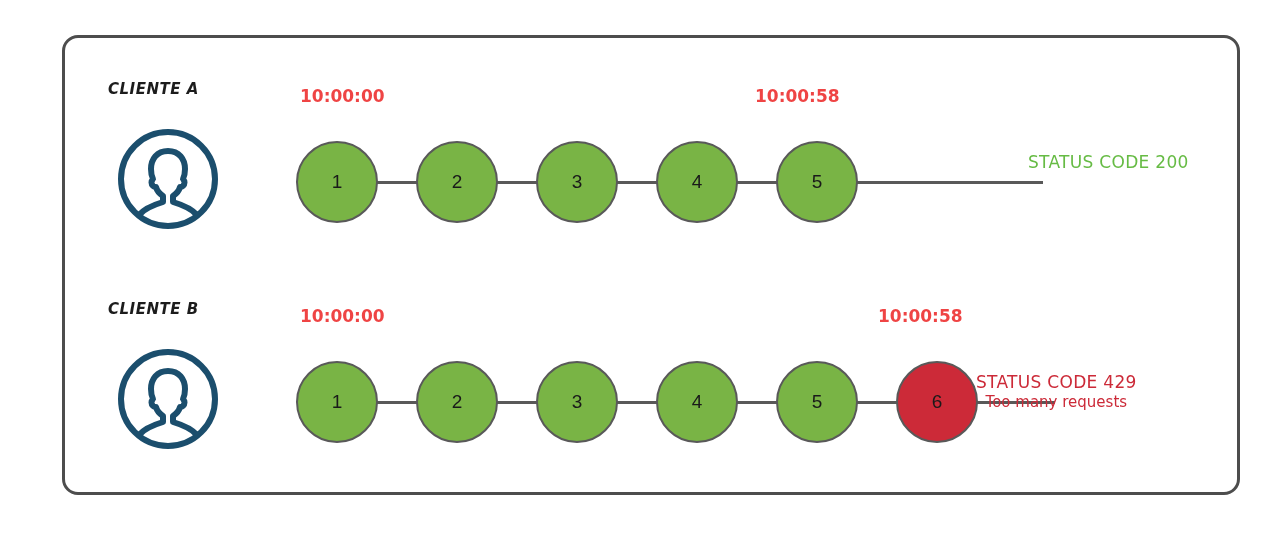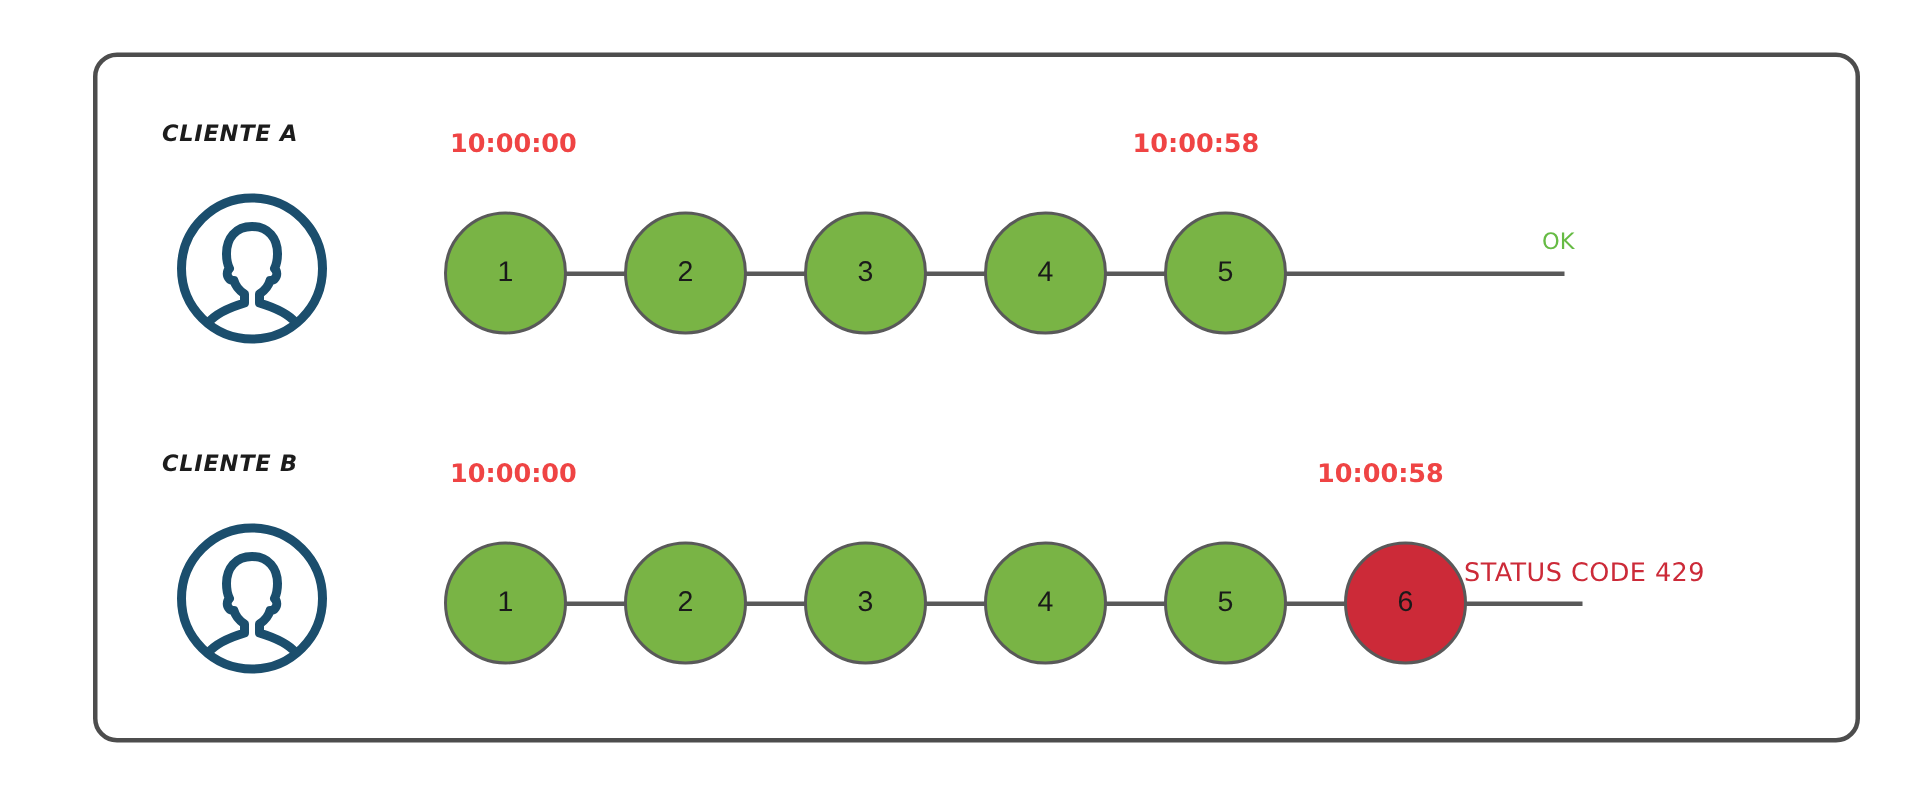--- a/index.html
+++ b/index.html
@@ -198,21 +198,21 @@
         <span>4</span>
       </div>
     <div class="connector"></div>
     <div class="node ok">
         <span>5</span>
       </div>
     <div class="tail"></div>
   </div>
 
   <div class="status ok">
-    <span class="detail">OK</span>
+    <span class="code">STATUS CODE 200</span>
   </div>
 
 </div>
 
 <div class="row" id="row-b">
 
   <div class="client-label">CLIENTE B</div>
 
   <div class="avatar">
     <svg viewBox="0 0 104 104" width="104" height="104" aria-hidden="true">
@@ -262,15 +262,16 @@
       </div>
     <div class="connector"></div>
     <div class="node fail">
         <span>6</span>
       </div>
     <div class="tail"></div>
   </div>
 
   <div class="status fail" style="top:152px;">
     <span class="code">STATUS CODE 429</span>
+    <span class="detail">Too many requests</span>
   </div>
 
 </div>
 
 </body></html>

